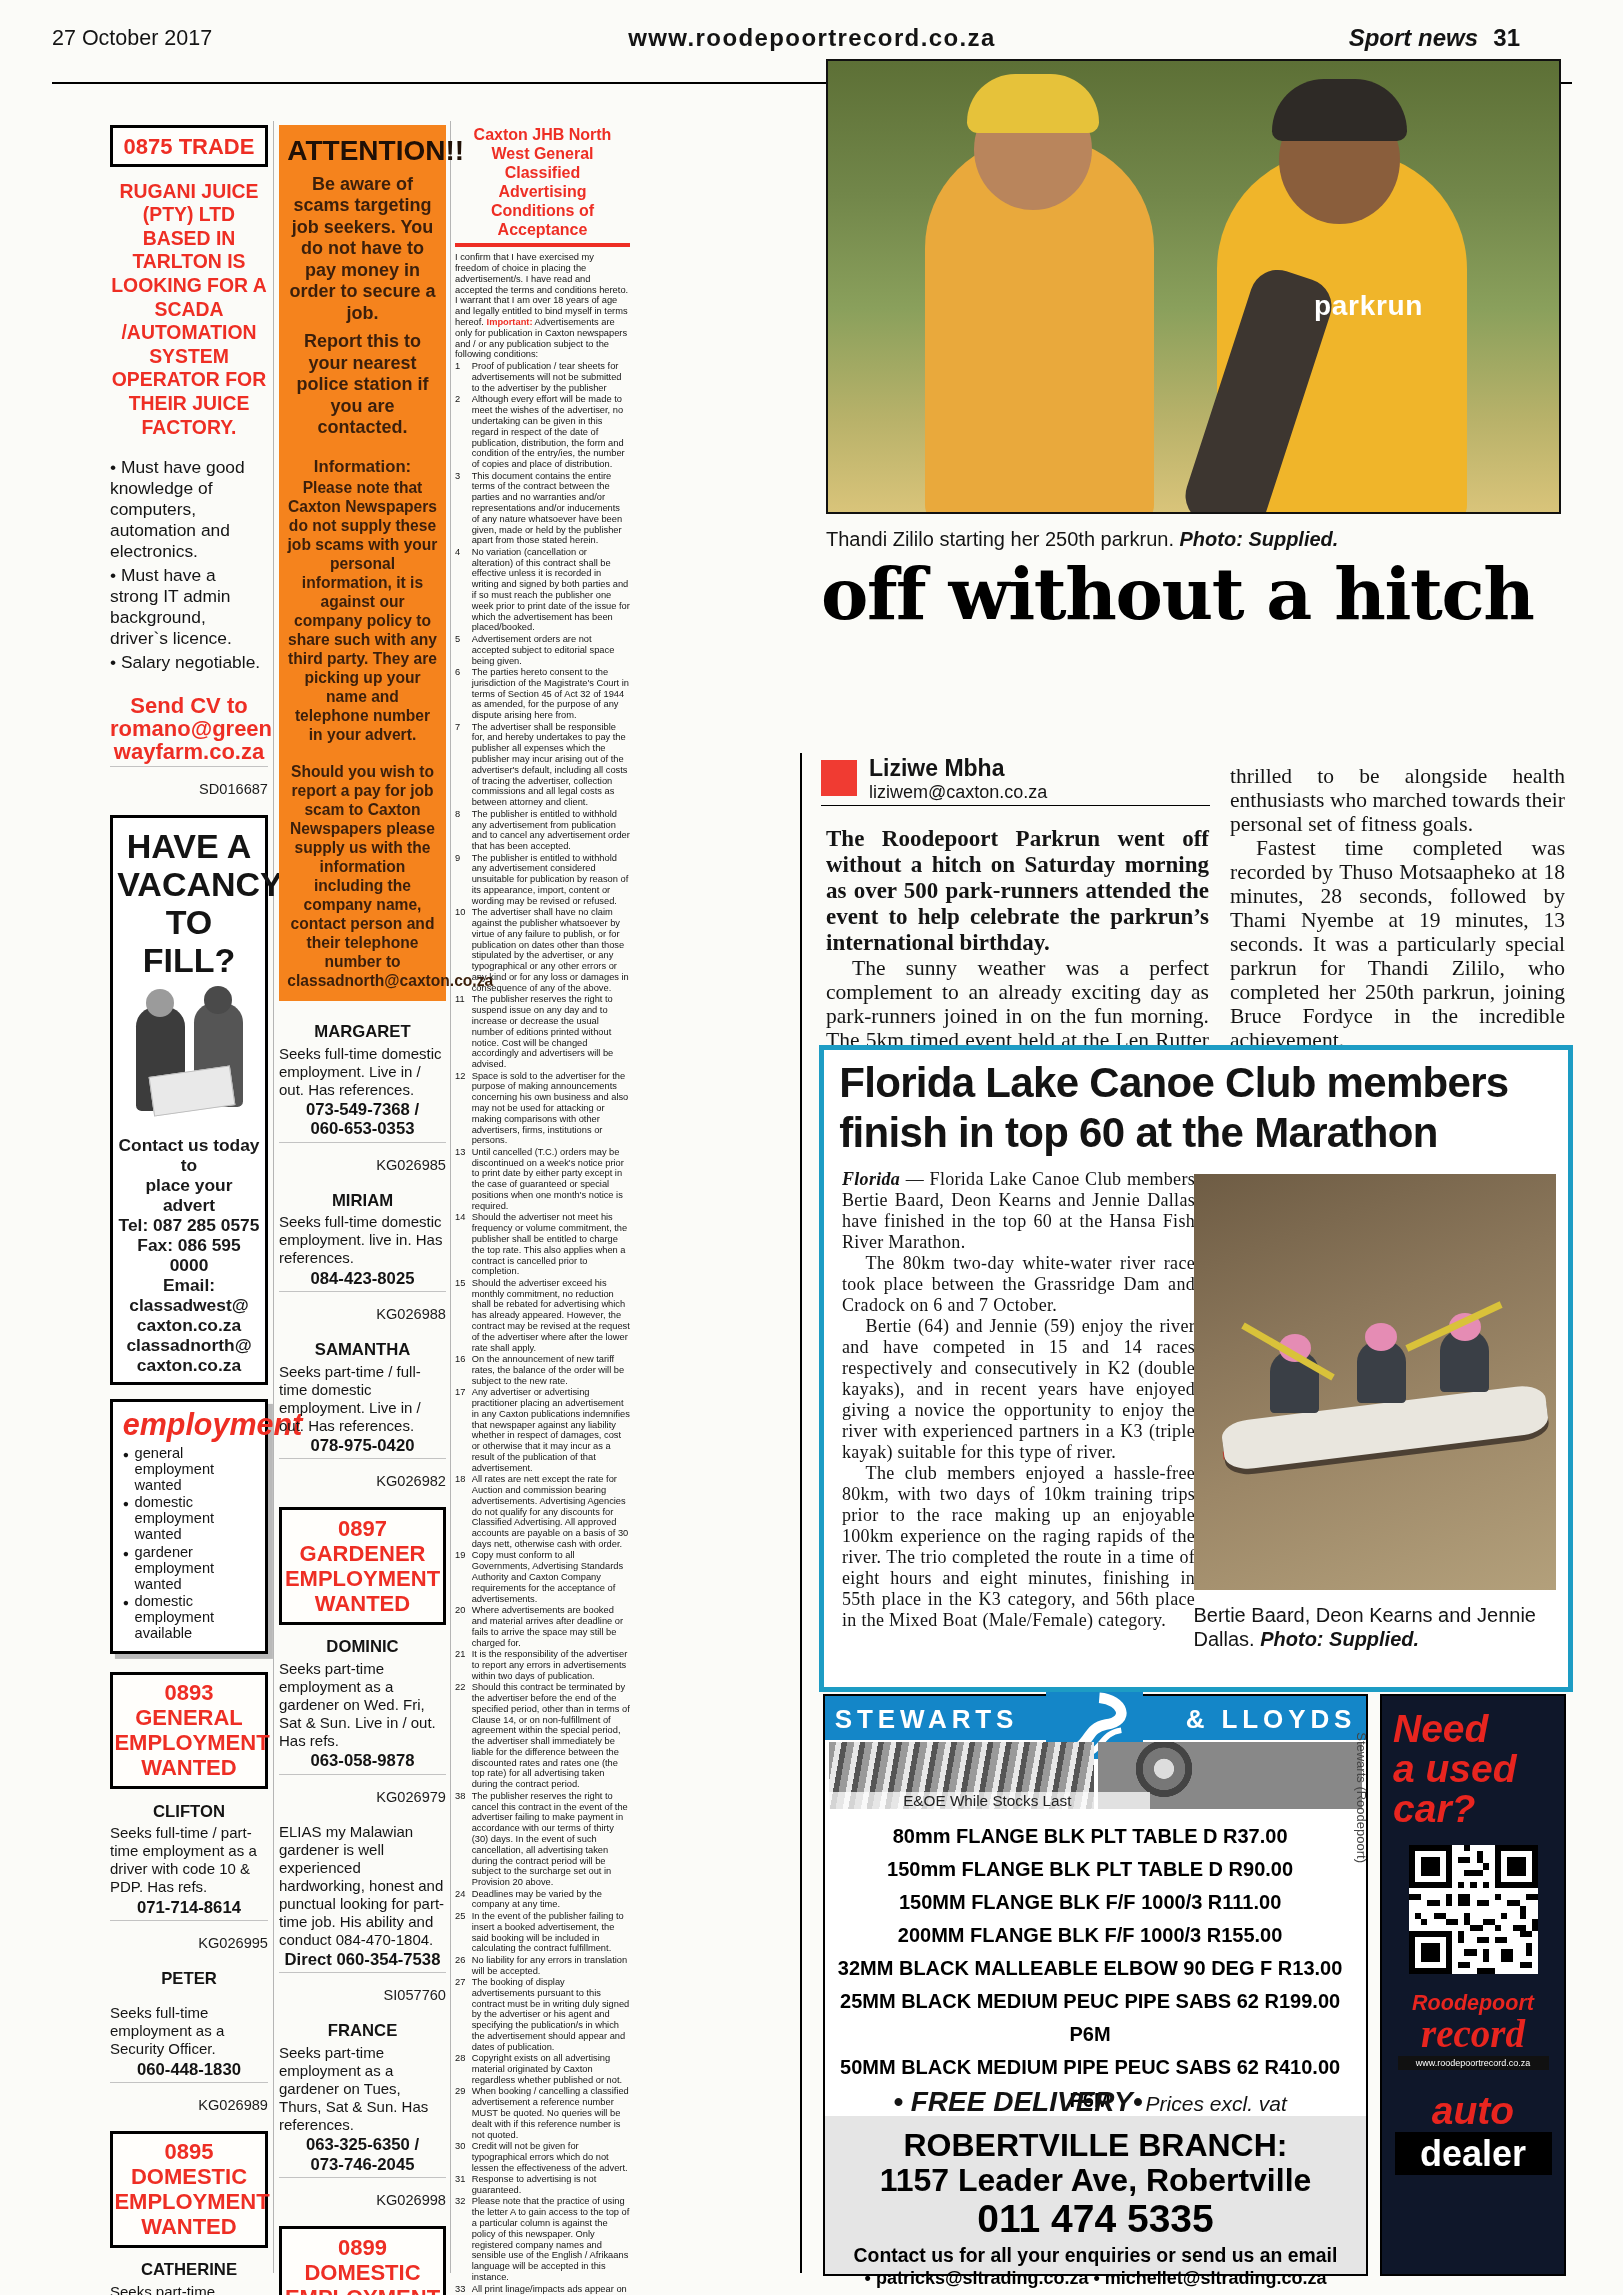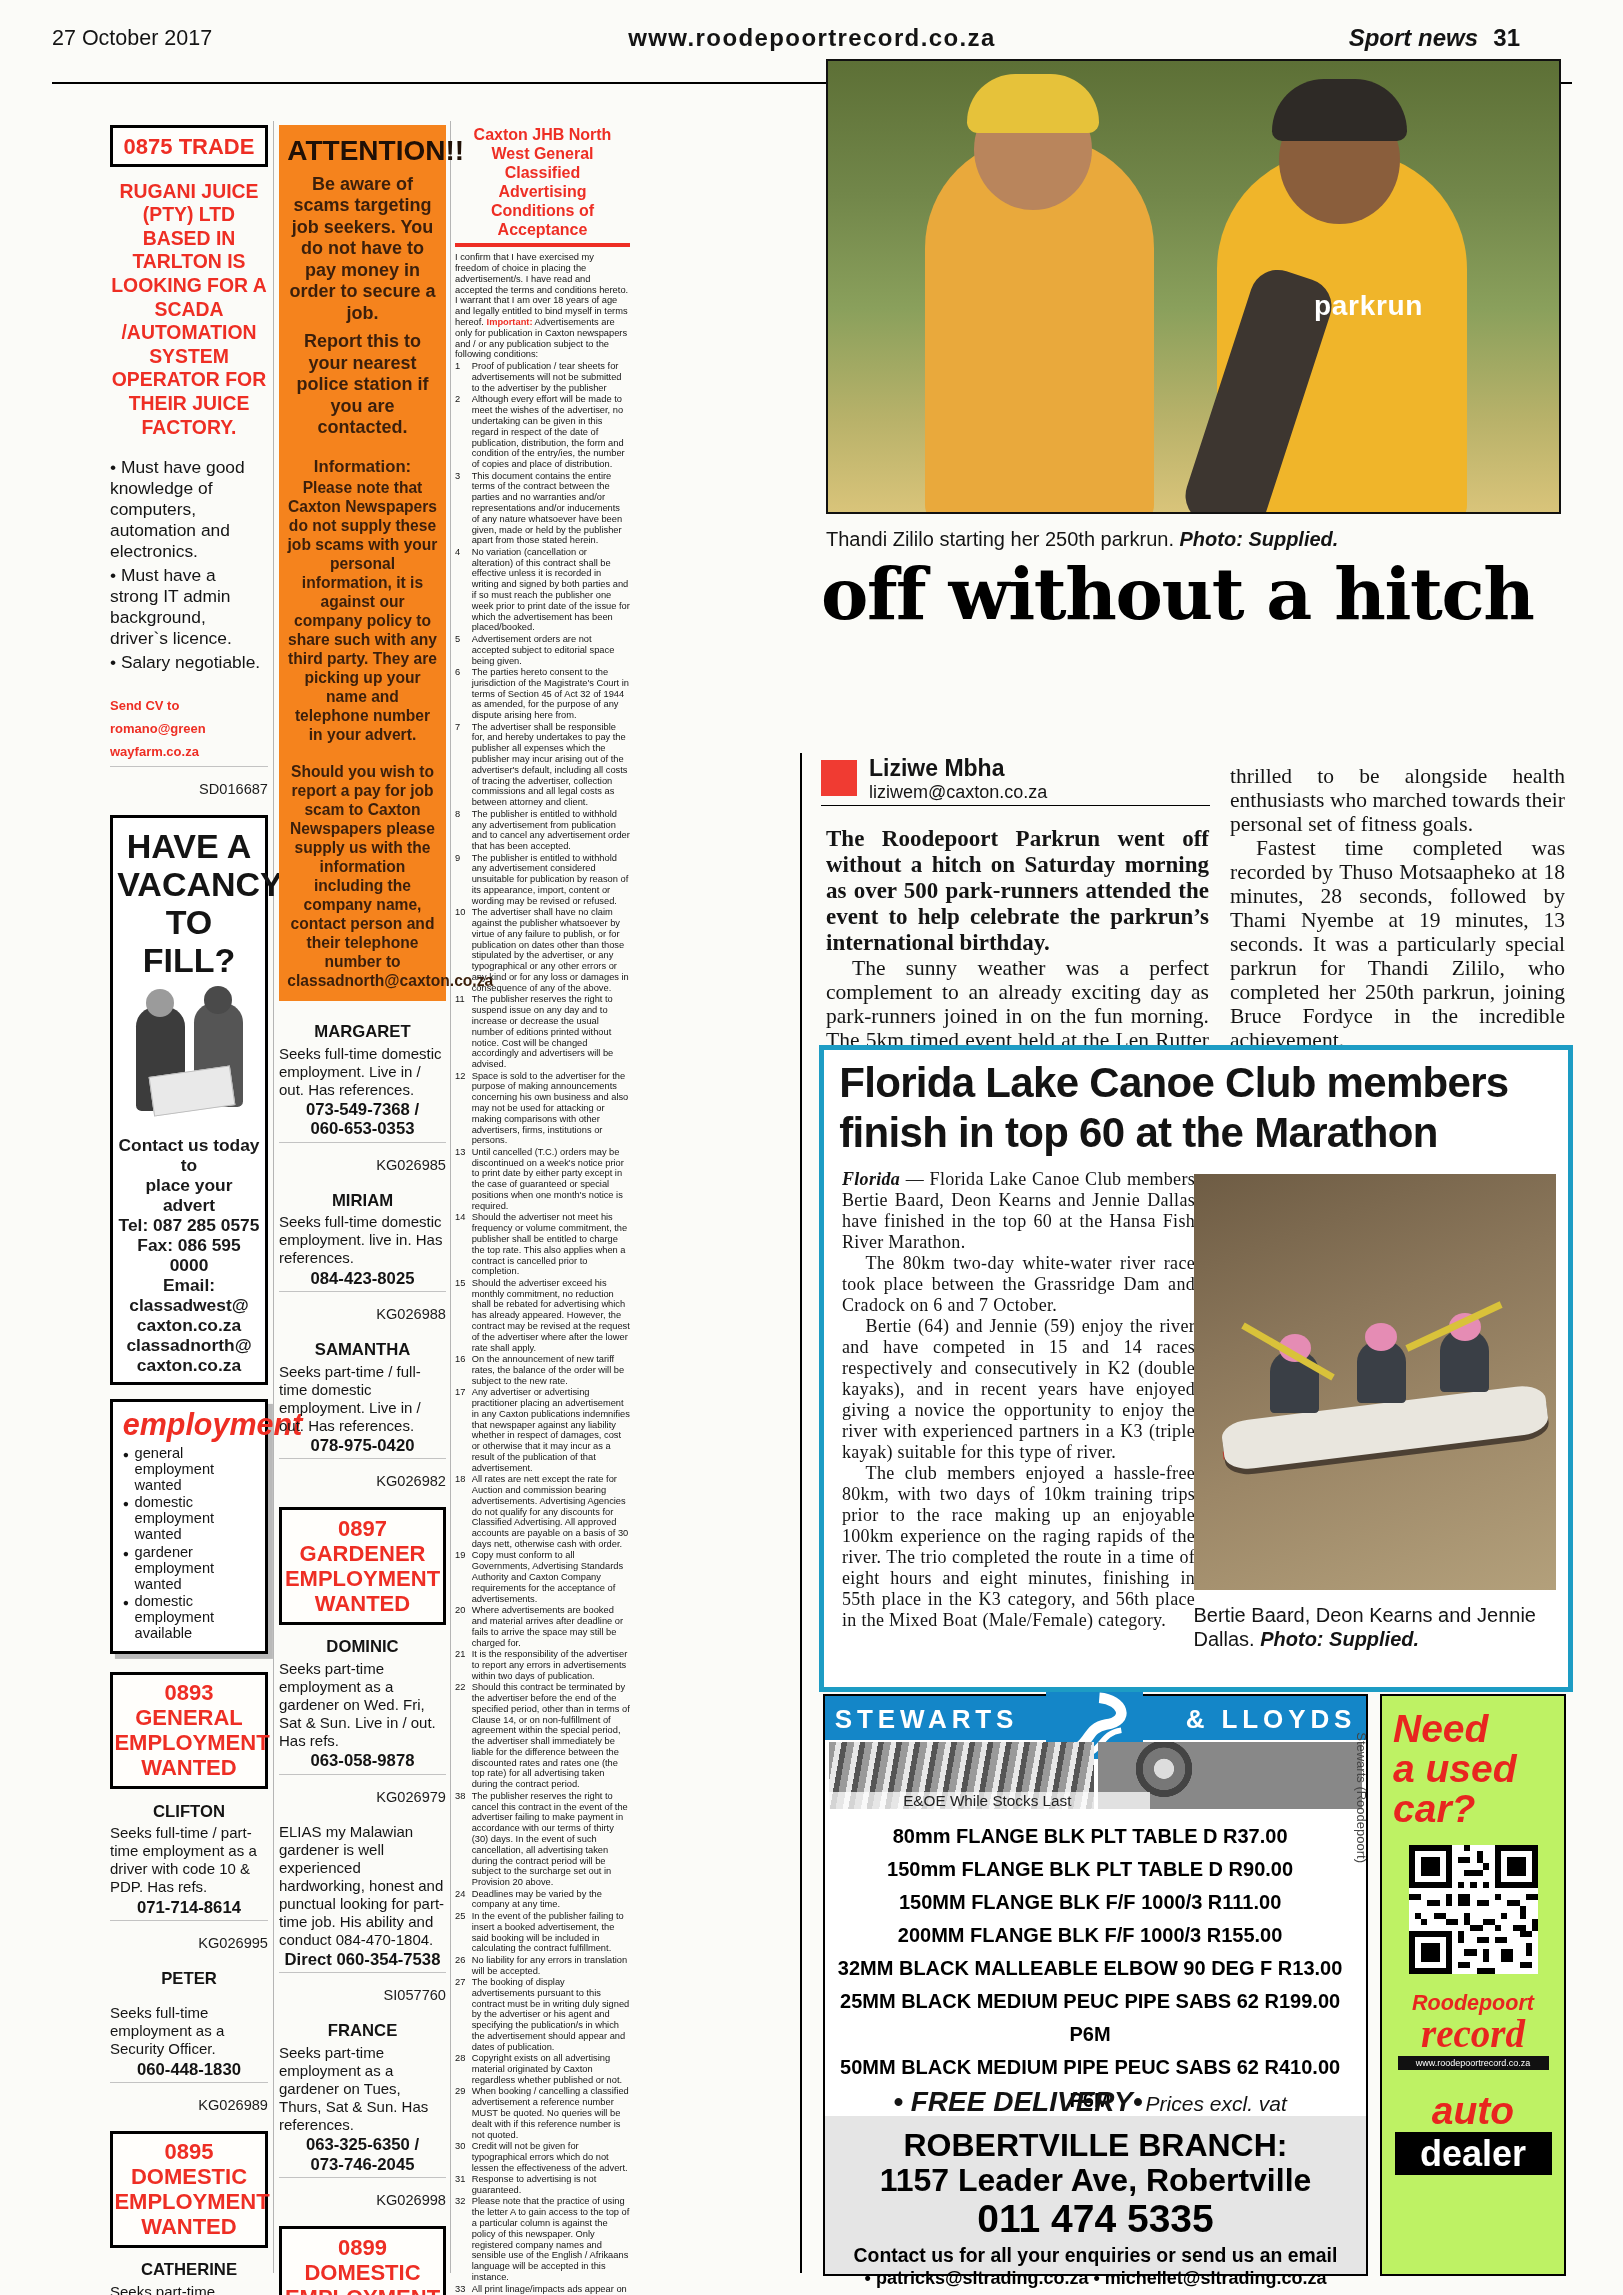--- a/index.html
+++ b/index.html
@@ -22,21 +22,21 @@
   .catbox{border:3.5px solid #000;background:#fffefb;color:#ee2e24;font-weight:bold;text-align:center;
           font-size:22px;line-height:25px;padding:5.6px 1.4px;margin:0 0 12.5px 0;}
   .shadow{box-shadow:4.9px 4.9px 0 #b9b9b9;}
   .ad{margin-bottom:18px;}
   .adname{font-weight:bold;text-align:center;font-size:16.7px;margin-bottom:2.8px;}
   .adbody{font-size:15px;line-height:18px;}
   .adphone{font-weight:bold;text-align:center;font-size:16.7px;line-height:19.4px;margin-top:1.4px;}
   .ref{border-top:1.4px solid #c3c3c3;text-align:right;font-size:14.6px;margin-top:2.8px;padding-top:14px;color:#1c1c1c;}
   .rugani-t{color:#ee2e24;font-weight:bold;text-align:center;font-size:19.4px;line-height:23.6px;margin:4.2px 0 18px 0;}
   .rugani-p p{margin:0 0 2.8px 0;font-size:17.4px;line-height:21px;}
-  .rugani-cta{color:#ee2e24;font-weight:bold;text-align:left;font-size:13px;line-height:23px;margin-top:21px;}
+  .rugani-cta{color:#ee2e24;font-weight:bold;text-align:center;font-size:22px;line-height:23px;margin-top:21px;}
   .vacbox{border:3.5px solid #000;background:#fff;padding:9.7px 4.2px 7px 4.2px;margin-bottom:14px;}
   .vac-h{font-weight:bold;text-align:center;font-size:34px;line-height:38px;}
   .vac-img{width:118px;height:142px;margin:8.3px auto 5.6px auto;position:relative;background:#fff;}
   .man{position:absolute;width:49px;height:104px;border-radius:19.4px 19.4px 5.6px 5.6px;}
   .man1{left:5.6px;top:19.4px;background:#3c3c3c;}
   .man2{left:64px;top:15.3px;background:#555;}
   .mhead{position:absolute;width:28px;height:28px;border-radius:50%;}
   .mh1{left:16px;top:1.4px;background:#9b9b9b;}
   .mh2{left:74px;top:-1.4px;background:#4a4a4a;}
   .npaper{position:absolute;left:21px;top:83px;width:80px;height:38px;background:#e9e9e9;border:0.7px solid #bbb;transform:rotate(-8deg);}
@@ -102,21 +102,21 @@
   .stfree .f2{font-size:21px;}
   .stcyan{position:absolute;left:0;bottom:0;width:100%;height:158px;background:#e5e5e5;text-align:center;color:#000;}
   .stc1{font-weight:bold;font-size:32px;line-height:36px;margin-top:11px;}
   .stc2{font-weight:bold;font-size:32px;line-height:35px;}
   .stc3{font-weight:bold;font-size:39px;line-height:42px;}
   .stc4{font-weight:bold;font-size:19.4px;line-height:23.6px;margin-top:4.2px;}
   .stc5{font-weight:bold;font-size:18px;line-height:21px;}
   .stside{position:absolute;right:-2.8px;top:167px;transform:rotate(90deg);transform-origin:right top;
           font-size:13px;color:#444;white-space:nowrap;}
   
-  .ucbox{left:1380px;top:1694px;width:182px;height:578px;border:2.8px solid #000;background:#bef264;overflow:hidden;}
+  .ucbox{left:1380px;top:1694px;width:182px;height:578px;border:2.8px solid #000;background:#0f172a;overflow:hidden;}
   .uc-l{color:#e8251f;font-weight:bold;font-style:italic;font-size:39px;line-height:40px;padding-left:11px;}
   .uc-l:first-child{padding-top:12.5px;}
   .ucqr{margin:16.7px auto 7px auto;width:129px;height:129px;display:block;}
   .ucbrand{text-align:center;margin-top:18px;}
   .ucb1{color:#e8251f;font-weight:bold;font-style:italic;font-size:21.5px;line-height:22px;}
   .ucb2{color:#e8251f;font-weight:bold;font-style:italic;font-family:"Liberation Serif",serif;font-size:39px;line-height:39px;}
   .ucurl{background:#111;color:#fff;font-size:9px;line-height:14px;width:151px;margin:2.8px auto 0 auto;}
   .ucauto{color:#e8251f;font-weight:bold;font-style:italic;font-size:39px;text-align:center;line-height:40px;margin-top:21px;}
   .ucdealer{background:#000;color:#fff;font-weight:bold;font-size:36px;line-height:43px;text-align:center;width:157px;margin:1.4px auto 0 auto;}
   

